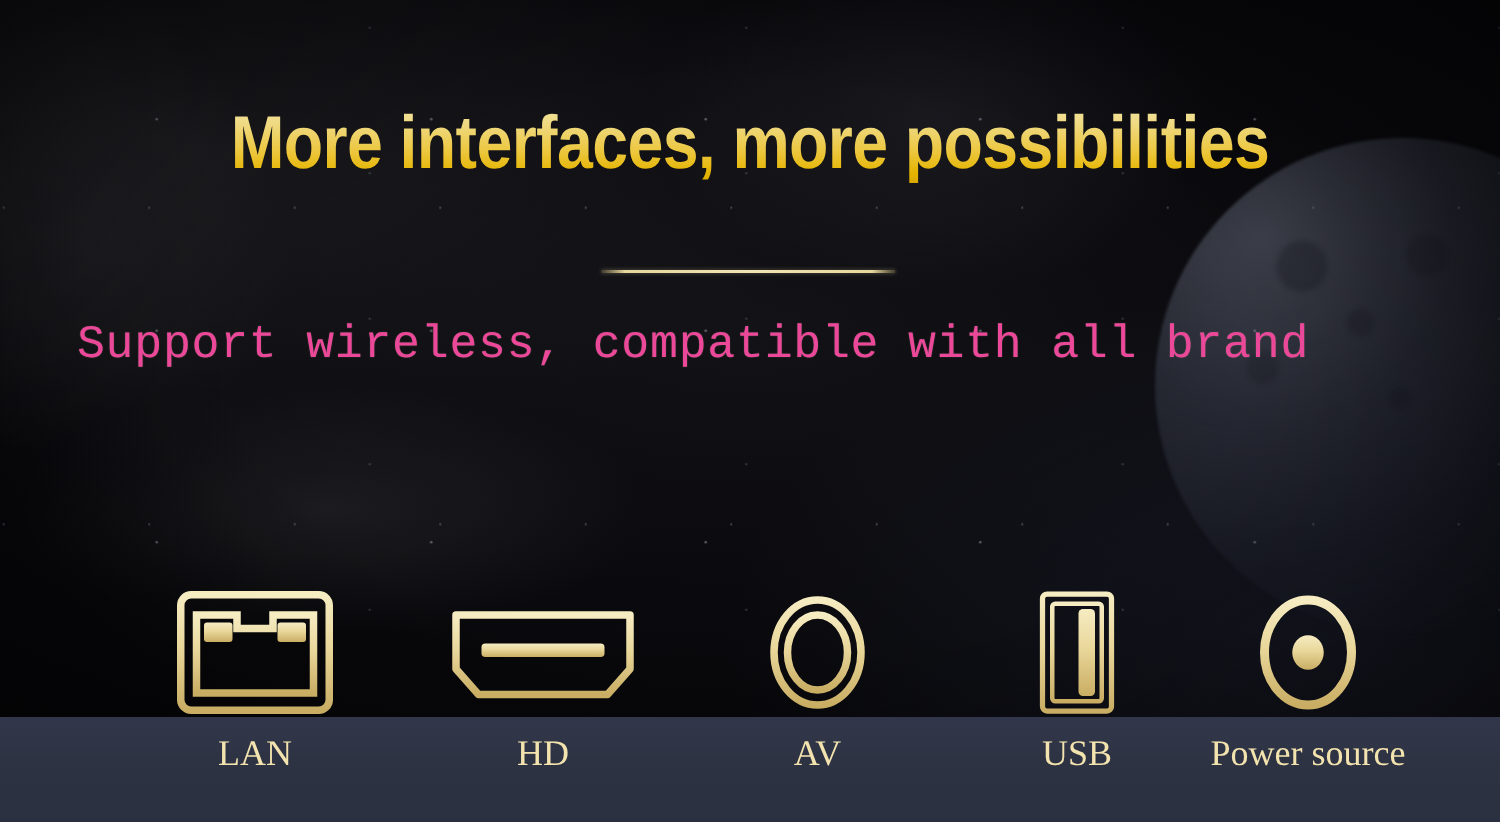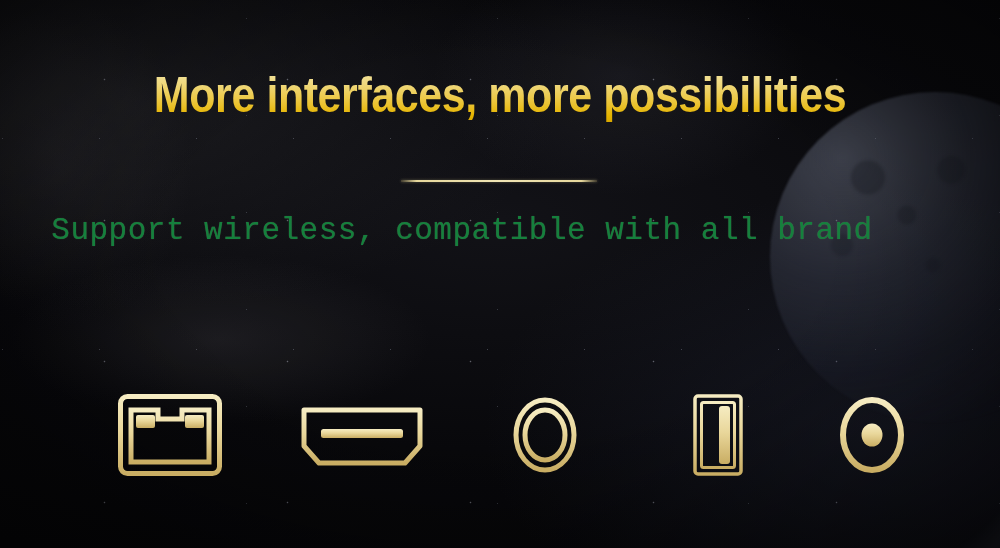--- a/index.html
+++ b/index.html
@@ -126,21 +126,21 @@
   
   .subtitle {
     position: absolute;
     top: 203px;
     left: 0;
     width: 924px;
     text-align: center;
     font-family: "Liberation Mono", "DejaVu Sans Mono", monospace;
     font-size: 31px;
     line-height: 56px;
-    color: #15803d;
+    color: #ec4899;
     letter-spacing: 0.5px;
     text-shadow: 0 0 1px rgba(243,230,184,0.25);
   }
   .subtitle span { display: block; white-space: nowrap; }
 
   
   .icon-row {
     position: absolute;
     left: 0;
     top: 392px;
@@ -241,14 +241,21 @@
 
     <div class="port" style="left:872px">
       <svg width="64" height="76" viewBox="0 0 64 76" aria-hidden="true">
         <ellipse cx="32" cy="38" rx="29" ry="35" fill="none" stroke="url(#gGold)" stroke-width="6"></ellipse>
         <ellipse cx="32" cy="38" rx="10.5" ry="11.5" fill="url(#gGold)"></ellipse>
       </svg>
     </div>
 
   </div>
 
+  <div class="label-bar">
+    <div class="label" style="left:170px">LAN</div>
+    <div class="label" style="left:362px">HD</div>
+    <div class="label" style="left:545px">AV</div>
+    <div class="label" style="left:718px">USB</div>
+    <div class="label" style="left:872px">Power source</div>
+  </div>
 
 </div>
 
 </body></html>

